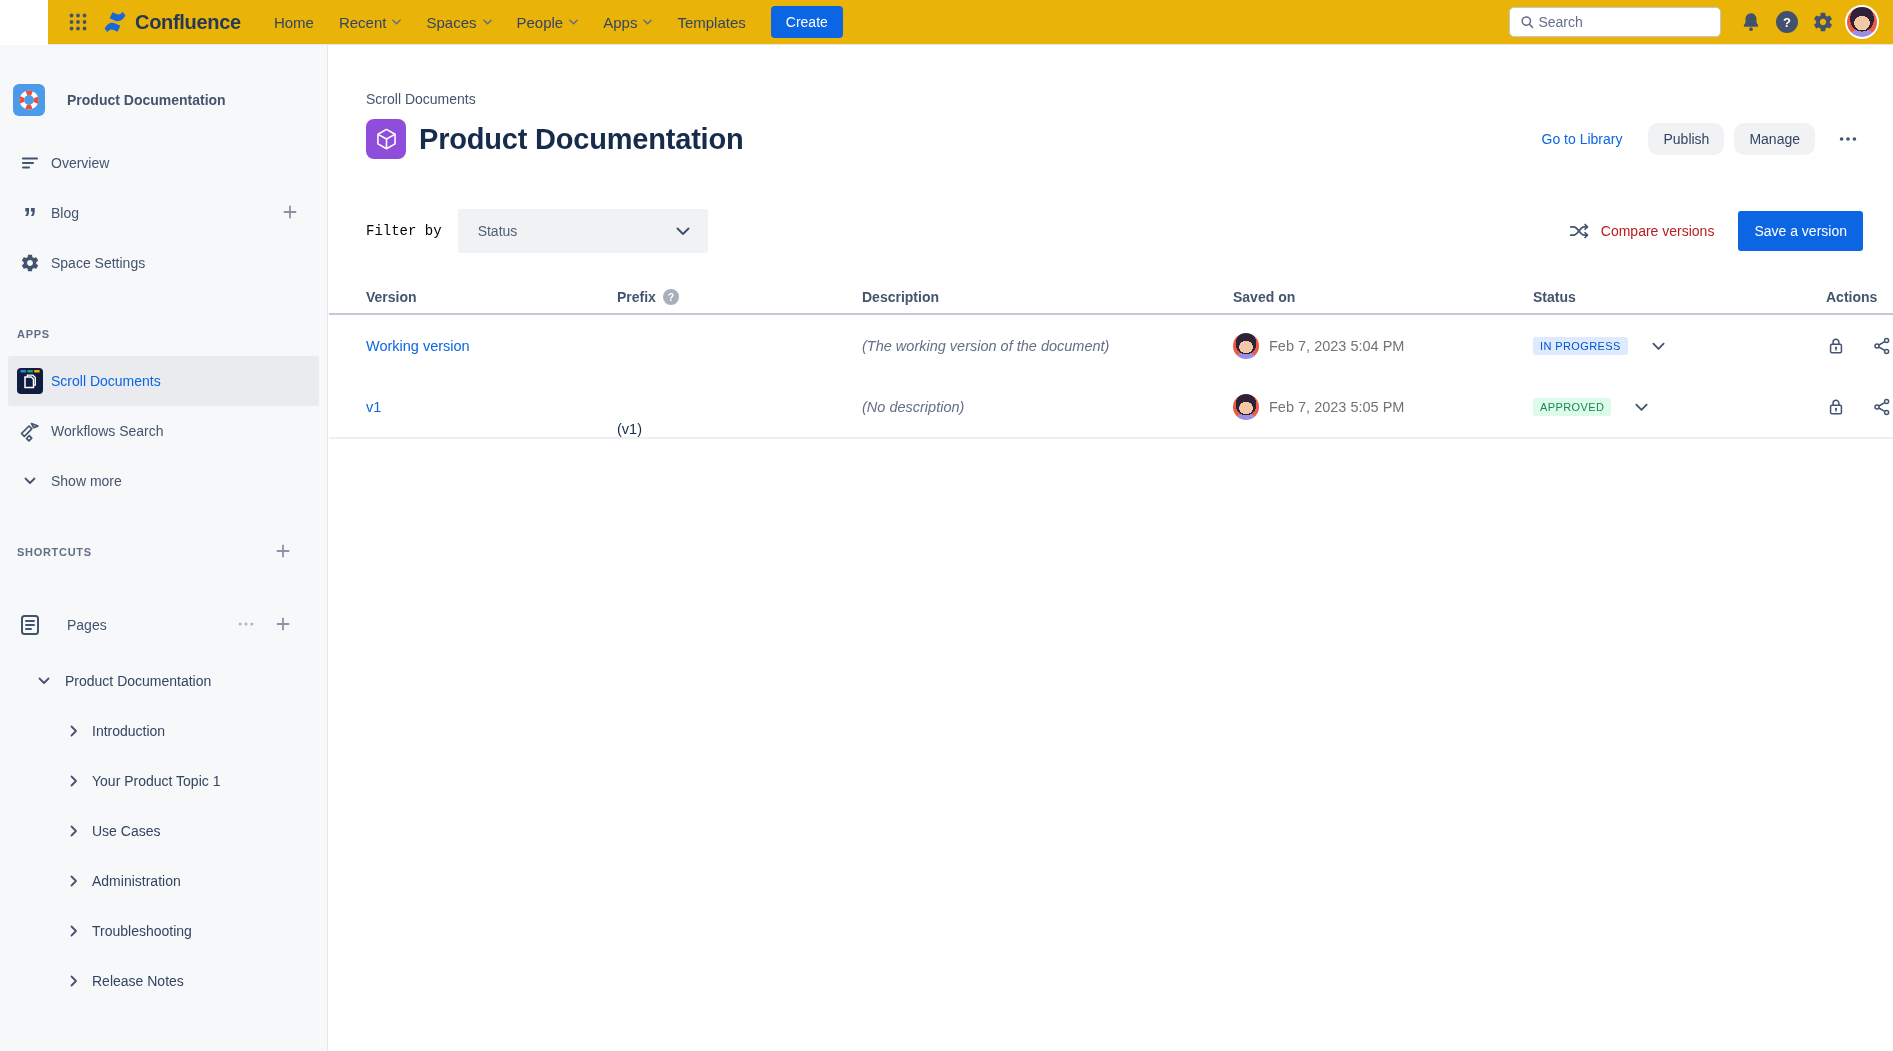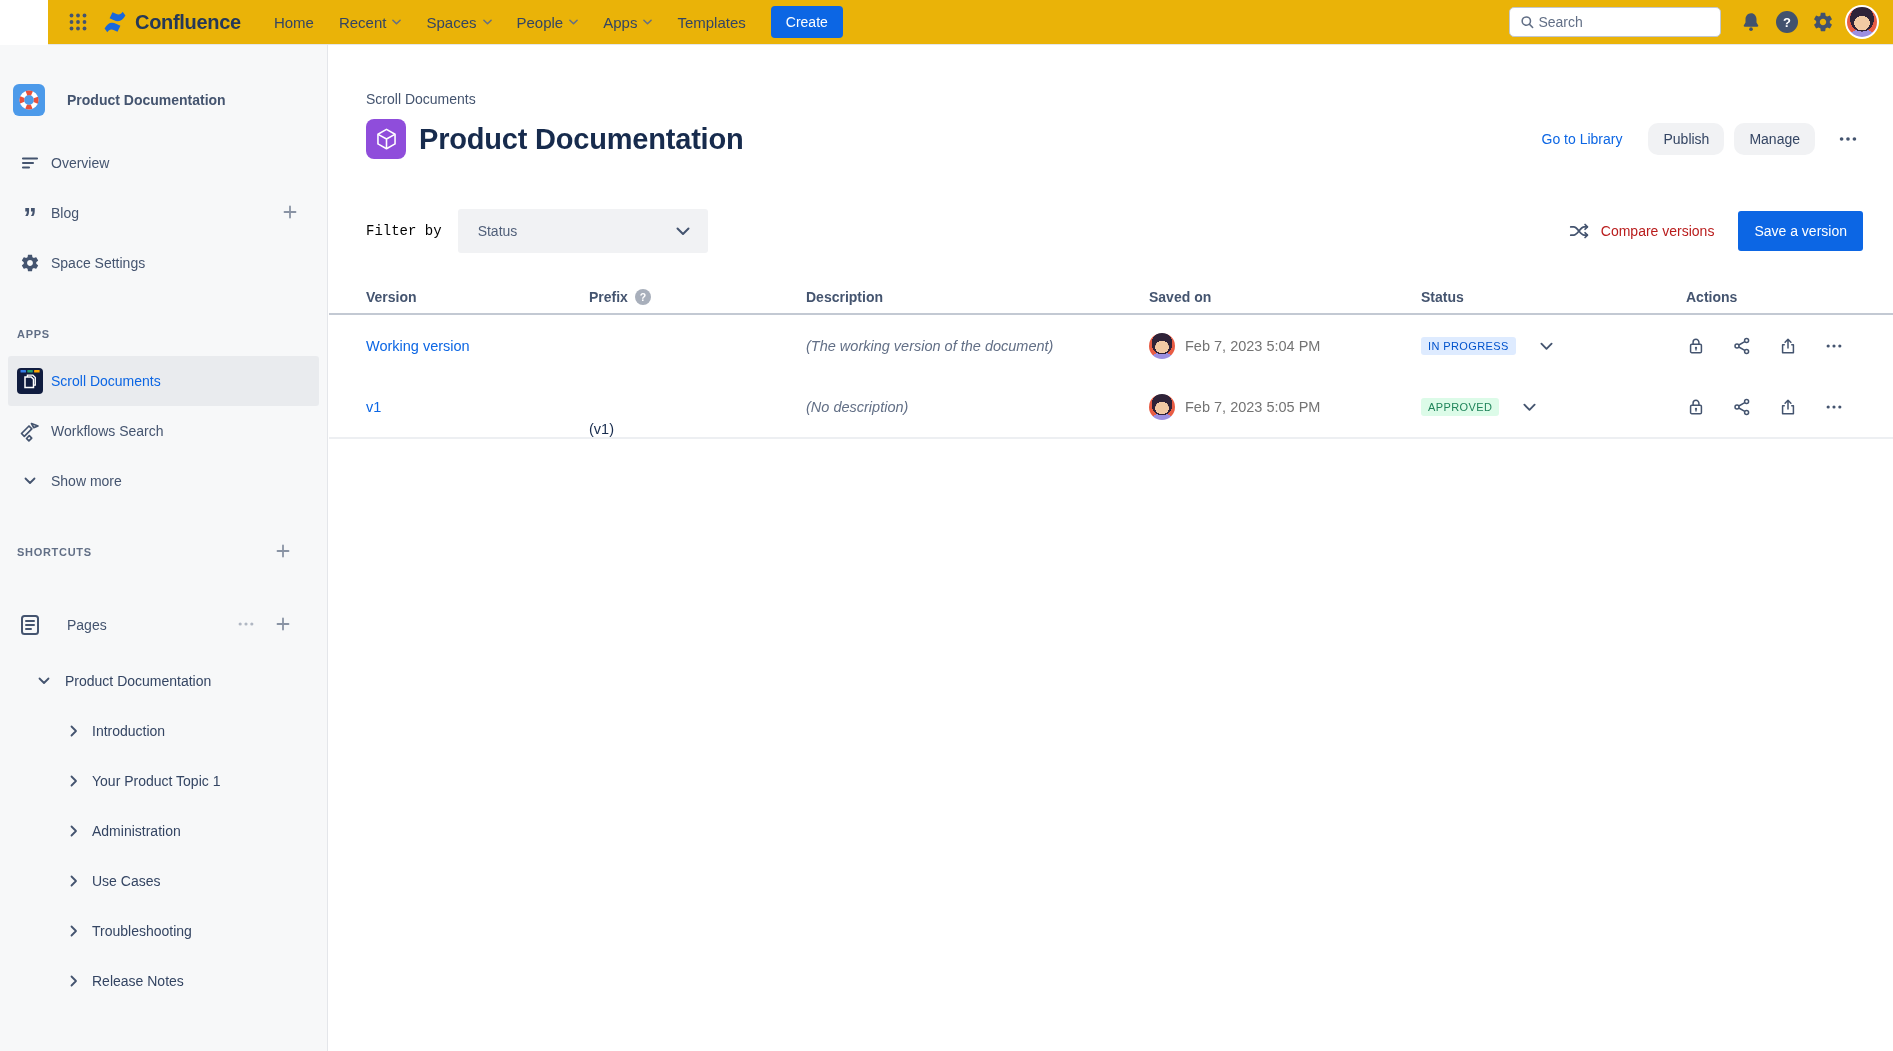--- a/index.html
+++ b/index.html
@@ -69,21 +69,21 @@
   .more-btn { padding:8px 4px; margin-left:8px; display:flex; align-items:center; }
   .filter-row { display:flex; align-items:center; margin:50px 30px 0 37px; }
   .filter-label { font-size:14px; color:#000000;font-family:Liberation Mono, monospace; }
   .status-select { width:250px; height:44px; background:#F1F2F4; border-radius:3px; display:flex; align-items:center; padding:0 18px 0 20px; margin-left:16px; cursor:pointer; }
   .status-select .val { font-size:14px; color:#505F79; }
   .status-select svg { margin-left:auto; }
   .filter-actions { margin-left:auto; display:flex; align-items:center; gap:24px; }
   .compare-btn { display:flex; align-items:center; gap:11px; font-size:14px; font-weight:500; color:#b91c1c; }
   .primary-btn { background:#0C66E4; color:#fff; font-size:14px; font-weight:500; border-radius:3px; height:40px; padding:0 16px; }
   .vtable { margin-top:28px; }
-  .vgrid { display:grid; grid-template-columns:223px 217px 343px 272px 265px 1fr; align-items:center; padding:0 30px 0 37px; }
+  .vgrid { display:grid; grid-template-columns:223px 217px 343px 272px 265px 1fr; align-items:center; padding:0 30px 0 37px;gap:28px; }
   .vhead { height:34px; border-bottom:2px solid #C3C9D3; }
   .hcell { font-size:14px; font-weight:600; color:#44546F; display:flex; align-items:center; gap:7px; }
   .help-dot { width:16px; height:16px; border-radius:50%; background:#A8AFBB; color:#fff; font-size:10.5px; font-weight:700; display:flex; align-items:center; justify-content:center; cursor:pointer; }
   .vrow { height:62px; }
   .vrow.last { border-bottom:2px solid #EDEFF2; }
   .vlink { color:#0C66E4; font-size:14.5px; }
   .prefix-cell { font-size:14.5px; color:#172B4D;margin-top:44px; }
   .desc-cell { font-size:14.5px; font-style:italic; color:#626F86; }
   .saved-cell { display:flex; align-items:center; gap:10px; font-size:14.5px; color:#737373; }
   .saved-cell .avatar { width:26px; height:26px; }
@@ -308,27 +308,27 @@
     <div class="tree-row child">
       <svg width="8" height="12" viewBox="0 0 8 12" fill="none">
           <path d="M1.5 1.5 6 6l-4.5 4.5" stroke="#44546F" stroke-width="1.8" stroke-linecap="round" stroke-linejoin="round"></path>
         </svg>
       <span class="lbl">Your Product Topic 1</span>
     </div>
     <div class="tree-row child">
       <svg width="8" height="12" viewBox="0 0 8 12" fill="none">
           <path d="M1.5 1.5 6 6l-4.5 4.5" stroke="#44546F" stroke-width="1.8" stroke-linecap="round" stroke-linejoin="round"></path>
         </svg>
-      <span class="lbl">Administration</span>
+      <span class="lbl">Use Cases</span>
     </div>
     <div class="tree-row child">
       <svg width="8" height="12" viewBox="0 0 8 12" fill="none">
           <path d="M1.5 1.5 6 6l-4.5 4.5" stroke="#44546F" stroke-width="1.8" stroke-linecap="round" stroke-linejoin="round"></path>
         </svg>
-      <span class="lbl">Use Cases</span>
+      <span class="lbl">Administration</span>
     </div>
     <div class="tree-row child">
       <svg width="8" height="12" viewBox="0 0 8 12" fill="none">
           <path d="M1.5 1.5 6 6l-4.5 4.5" stroke="#44546F" stroke-width="1.8" stroke-linecap="round" stroke-linejoin="round"></path>
         </svg>
       <span class="lbl">Troubleshooting</span>
     </div>
     <div class="tree-row child">
       <svg width="8" height="12" viewBox="0 0 8 12" fill="none">
           <path d="M1.5 1.5 6 6l-4.5 4.5" stroke="#44546F" stroke-width="1.8" stroke-linecap="round" stroke-linejoin="round"></path>

